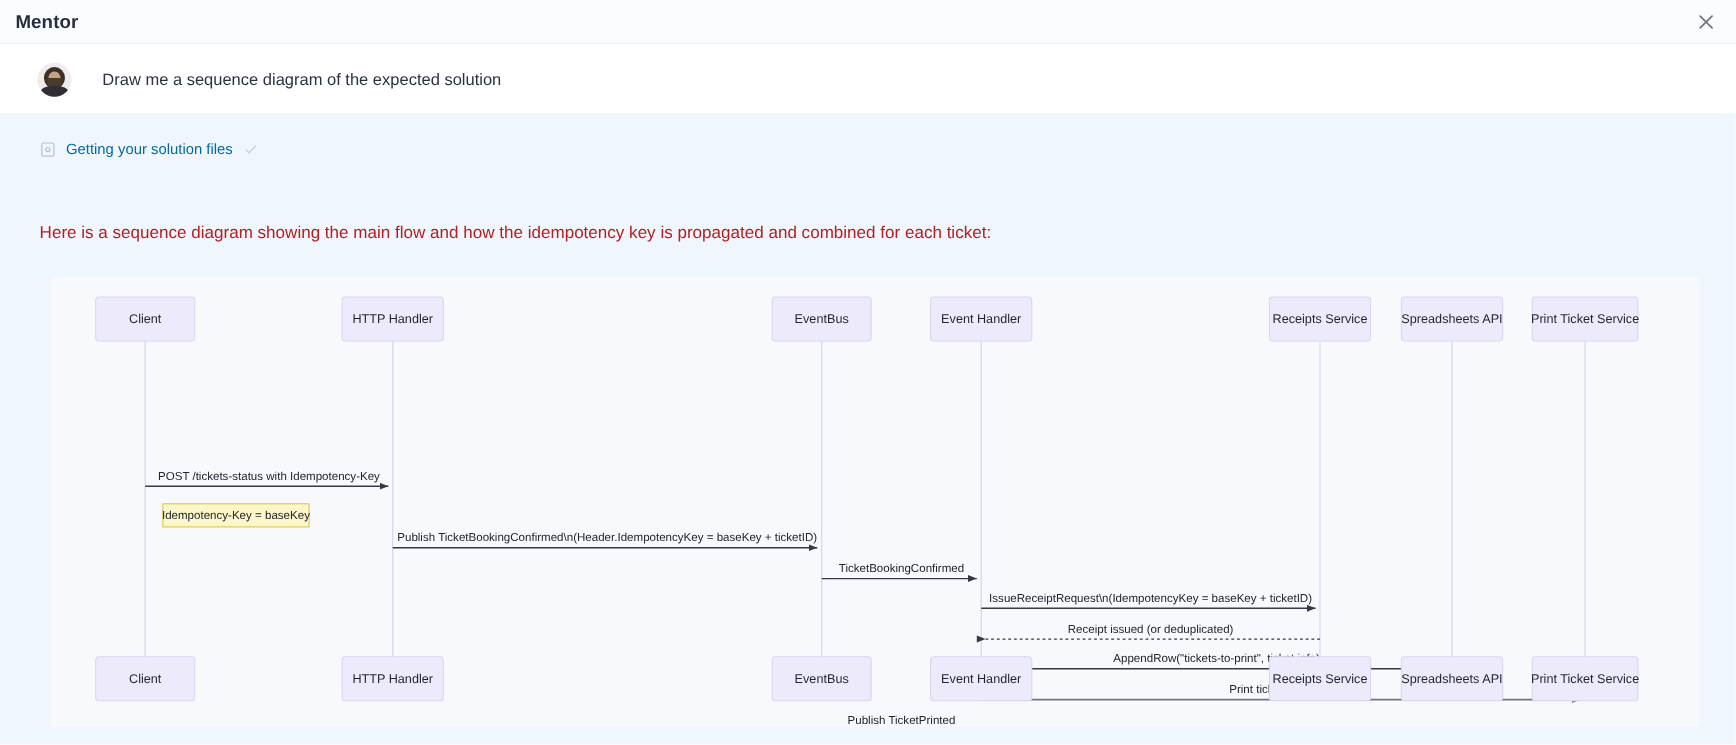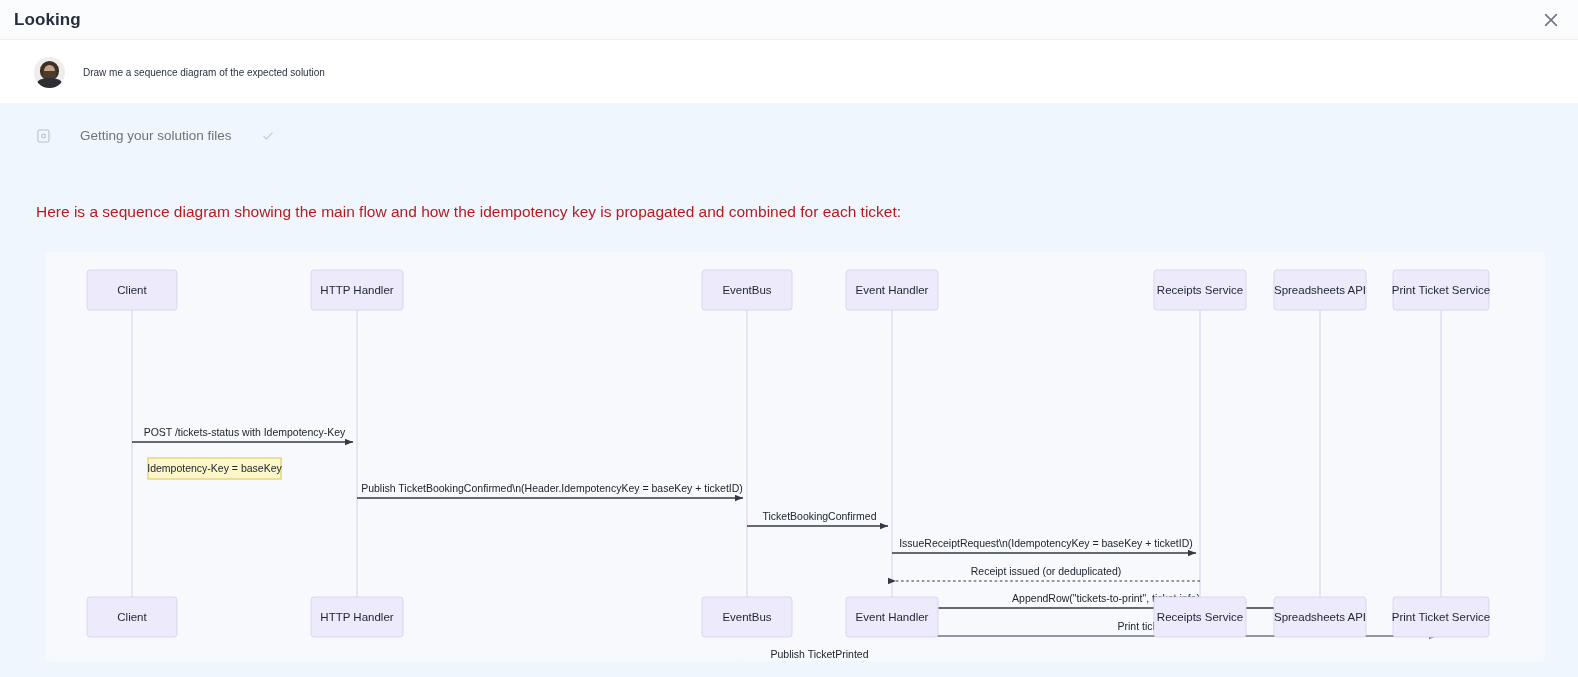--- a/index.html
+++ b/index.html
@@ -65,41 +65,40 @@
   }
   .avatar .av-beard {
     position:absolute; left:9px; top:14px; width:13px; height:10px;
     background:#4a3c2c; border-radius:0 0 50% 50%;
   }
   .avatar .av-body {
     position:absolute; left:3px; bottom:-2px; width:25px; height:12px;
     background:#2e2e33; border-radius:45% 45% 0 0;
   }
   .prompt-text {
-    margin-left: 18px;
-    font-size: 10px;
+    margin-left: 28px;
+    font-size: 15px;
     color: #2a3242;
   }
 
   
   .answer-body {
     position: absolute; left: 0; top: 103px;
     width: 1578px; height: 574px;
     background: #eff6fd;
   }
 
   .steps {
     position: absolute; left: 36px; top: 21px;
   }
   .step {
     display: flex; align-items: center;
     height: 23px;
-    color: #737373;
+    color: #0369a1;
     font-size: 13.5px;
-    gap: 20px;
   }
   .step-icon {
     width: 15px; height: 15px;
     margin-right: 9px;
     display:flex; align-items:center; justify-content:center;
     flex: none;
   }
   .step-icon svg { display:block; }
   .step-check {
     margin-left: 10px;
@@ -149,21 +148,21 @@
     text-anchor: middle;
     dominant-baseline: middle;
   }
 </style>
 </head>
 <body>
 
 <div id="app">
 
   <div class="header">
-    <div class="header-title">Looking</div>
+    <div class="header-title">Mentor</div>
     <div class="close-btn">
       <svg width="18" height="18" viewBox="0 0 18 18" aria-hidden="true">
         <path d="M3.6 3.6 L14.4 14.4 M14.4 3.6 L3.6 14.4" stroke="#6f7784" stroke-width="1.6" stroke-linecap="round"></path>
       </svg>
     </div>
   </div>
 
   <div class="prompt-row">
     <div class="avatar">
       <div class="av-hair"></div>

